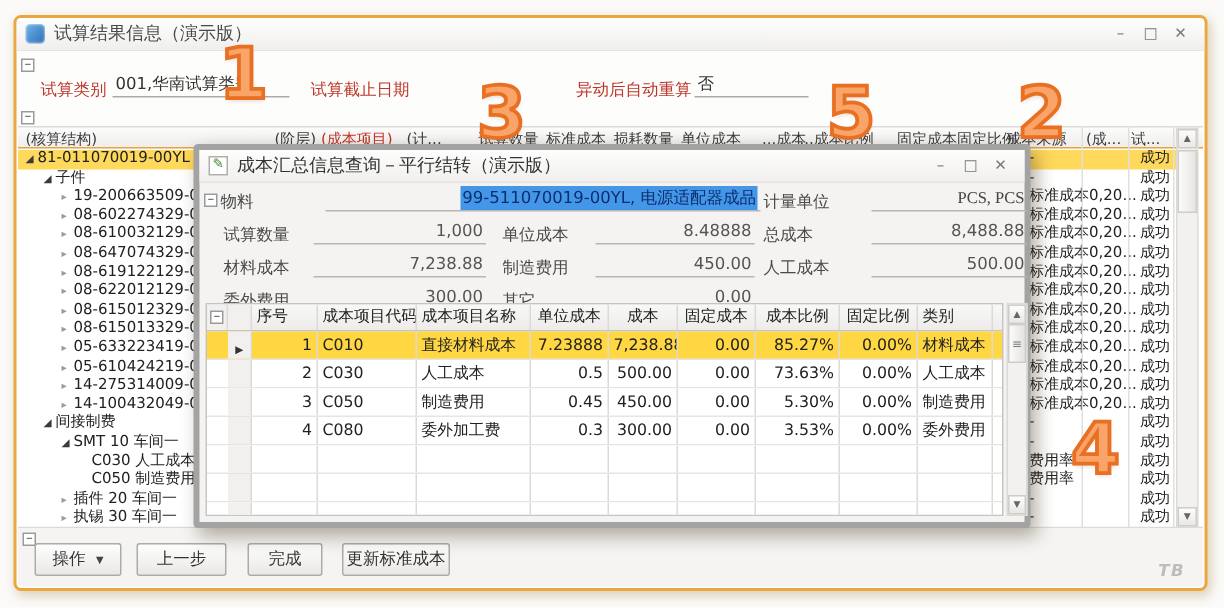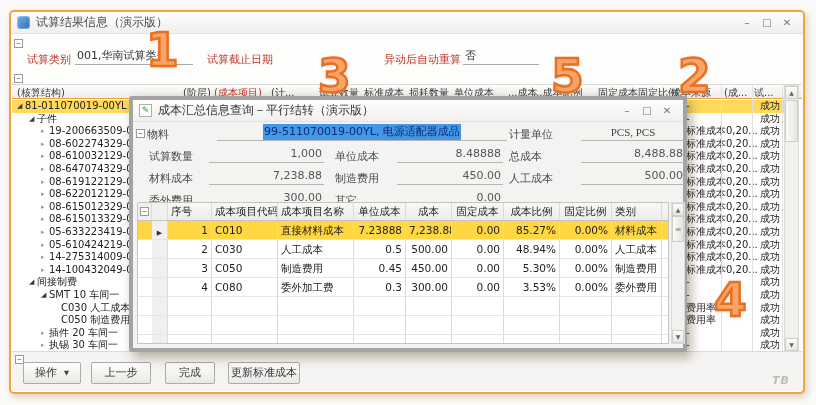--- a/index.html
+++ b/index.html
@@ -67,21 +67,21 @@
   .dtitlebar{position:absolute;left:0;top:0;right:0;height:22px;background:linear-gradient(#FDFDFC,#F1F0EE);
     border-bottom:1px solid #E4E2DE;display:flex;align-items:center;padding:0 6px;}
   .dlg-icon{width:13px;height:13px;background:#fff;border:1px solid #AFAEAB;margin-right:6px;text-align:center;}
   .dlg-icon::before{content:"✎";font-size:9px;color:#3C8C3C;line-height:11px;display:block;}
   .dtitle{font-size:12px;color:#333;}
   .dcontent{position:absolute;left:0;top:22px;right:0;bottom:0;}
 
   .dlab{position:absolute;font-size:11px;color:#4A4A4A;white-space:nowrap;}
   .dval{position:absolute;height:17px;line-height:16px;font-size:11px;color:#555;
     border-bottom:1px solid #B8B6B2;padding:0 2px;text-align:right;white-space:nowrap;}
-  .dval.left{text-align:center;color:#444;}
+  .dval.left{text-align:right;color:#444;}
   .sel-text{display:inline-block;background:#4497E8;color:#0B2E6E;padding:0 1px;font-size:11px;}
 
   
   .dtable{position:absolute;left:4px;top:80px;width:532px;height:142px;background:#fff;
     border:1px solid #C6C4C0;overflow:hidden;}
   .dtr{display:flex;height:19px;line-height:18px;border-bottom:1px solid #E6E5E2;background:#fff;}
   .dtr.dhead{height:18px;line-height:17px;background:linear-gradient(#F8F8F7,#EDECEA);border-bottom:1px solid #C6C4C0;}
   .dtc{flex:0 0 auto;font-size:10.5px;padding:0 3px;border-right:1px solid #DCDAD6;overflow:hidden;white-space:nowrap;color:#222;}
   .dtc.r{text-align:right;} .dtc.c{text-align:center;} 
   .dtc.fill{flex:1 1 auto;border-right:none;}
@@ -368,21 +368,21 @@
           <div class="dtc fill"></div>
         </div>
         <div class="dtr">
           <div class="dsel-cell" style="width: 16px; margin-left: 14px;"></div>
           <div class="dtc r" style="width: 44px;">2</div>
           <div class="dtc l" style="width: 66px;">C030</div>
           <div class="dtc l" style="width: 76px;">人工成本</div>
           <div class="dtc r" style="width: 52px;">0.5</div>
           <div class="dtc r" style="width: 46px;">500.00</div>
           <div class="dtc r" style="width: 52px;">0.00</div>
-          <div class="dtc r" style="width: 56px;">48.94%</div>
+          <div class="dtc r" style="width: 56px;">73.63%</div>
           <div class="dtc r" style="width: 52px;">0.00%</div>
           <div class="dtc l" style="width: 50px;">人工成本</div>
           <div class="dtc fill"></div>
         </div>
         <div class="dtr">
           <div class="dsel-cell" style="width: 16px; margin-left: 14px;"></div>
           <div class="dtc r" style="width: 44px;">3</div>
           <div class="dtc l" style="width: 66px;">C050</div>
           <div class="dtc l" style="width: 76px;">制造费用</div>
           <div class="dtc r" style="width: 52px;">0.45</div>

